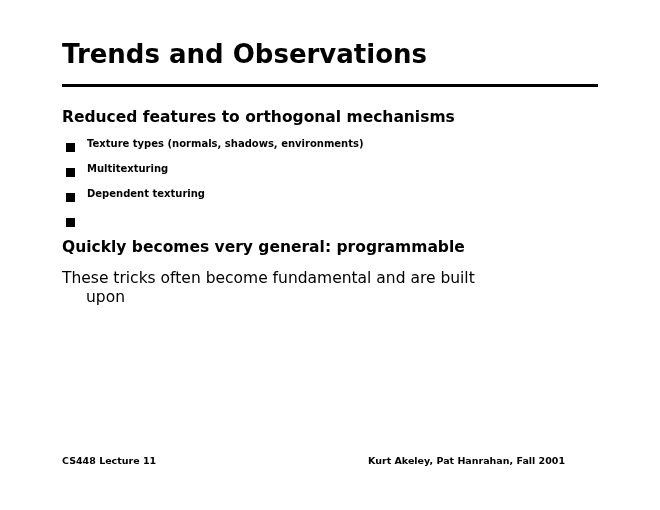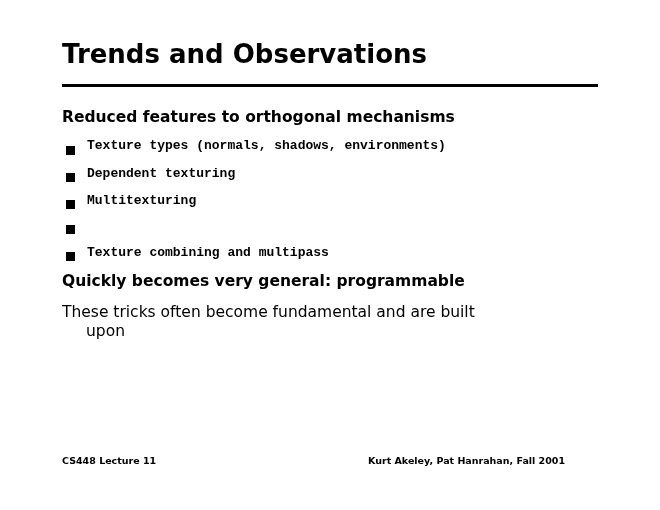--- a/index.html
+++ b/index.html
@@ -46,28 +46,27 @@
   }
   .lvl1 {
     font-size: 15.5px;
     font-weight: bold;
     line-height: 1.25;
     margin: 0 0 11px 0;
     white-space: nowrap;
   }
   .lvl2 {
     display: flex;
-    align-items: flex-end;
-    font-size: 13px;
+    align-items: flex-start;
+    font-size: 10px;
     font-weight: bold;
     line-height: 1.25;
     margin: 0 0 11px 0;
     padding-left: 4px;
     white-space: nowrap;
-    font-family: Liberation Mono, monospace;
   }
   .lvl2 .bullet {
     display: inline-block;
     width: 9px;
     height: 9px;
     background: #000000;
     margin-top: 5px;
     margin-right: 12px;
     flex: 0 0 auto;
   }
@@ -109,36 +108,32 @@
 
     <p class="lvl1">Reduced features to orthogonal mechanisms</p>
 
     <div class="lvl2">
       <span class="bullet"></span>
       <span>Texture types (normals, shadows, environments)</span>
     </div>
 
     <div class="lvl2">
       <span class="bullet"></span>
-      <span>Dependent texturing</span>
+      <span>Multitexturing</span>
     </div>
 
     <div class="lvl2">
       <span class="bullet"></span>
-      <span>Multitexturing</span>
+      <span>Dependent texturing</span>
     </div>
 
     <div class="lvl2">
       <span class="bullet"></span>
     </div>
 
-    <div class="lvl2">
-      <span class="bullet"></span>
-      <span>Texture combining and multipass</span>
-    </div>
 
     <p class="lvl1">Quickly becomes very general: programmable</p>
 
 
     <p class="wrapline">
       <span>These tricks often become fundamental and are built</span>
       <span class="cont">upon</span>
     </p>
 
   </div>

